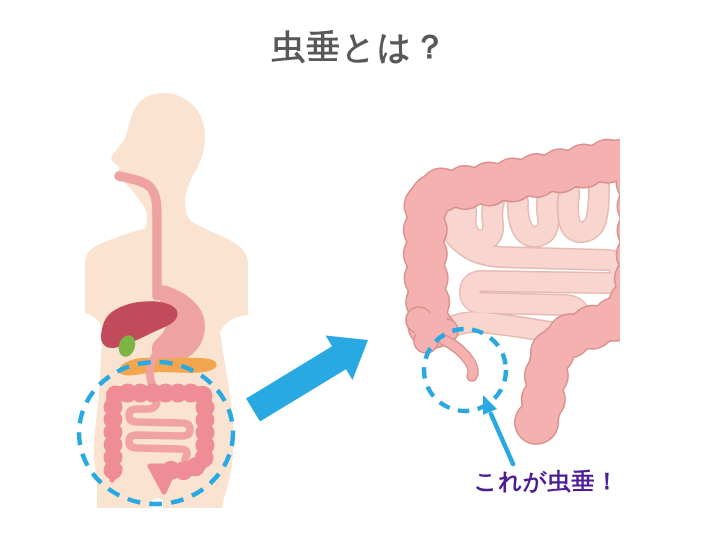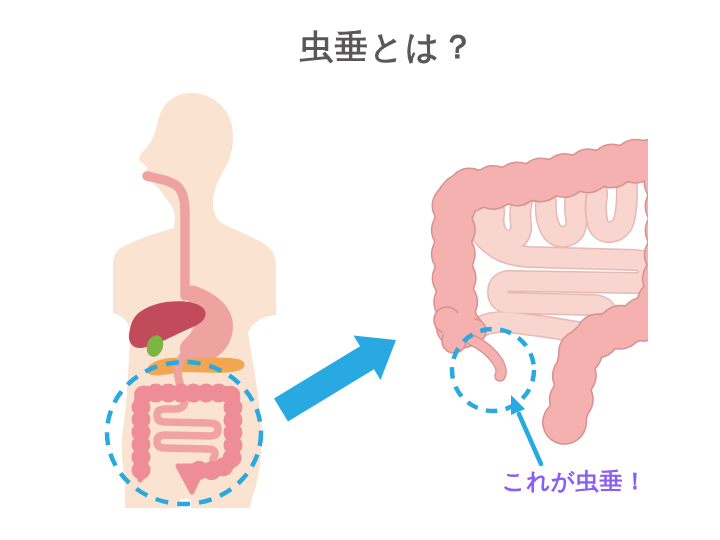--- a/index.html
+++ b/index.html
@@ -1,22 +1,22 @@
 <!DOCTYPE html>
 <html><head>
 <meta charset="utf-8">
 <style>
   html,body{margin:0;padding:0;background:#ffffff;}
   .canvas{position:relative;width:620px;height:540px;background:#ffffff;overflow:hidden;
-          font-family:"DejaVu Sans","Liberation Sans",sans-serif;margin-left:28px;}
+          font-family:"DejaVu Sans","Liberation Sans",sans-serif;}
   .canvas > svg{position:absolute;left:0;top:0;}
   .page-title{position:absolute;left:0;top:25px;width:720px;text-align:center;
               font-size:33px;font-weight:bold;color:#595757;letter-spacing:2px;}
   .callout-label{position:absolute;left:474px;top:466px;
-                 font-size:23px;font-weight:bold;color:#8b5cf6;letter-spacing:1px;}
+                 font-size:23px;font-weight:bold;color:#4c1d95;letter-spacing:1px;}
 </style>
 </head>
 <body>
 
 <div class="canvas">
 
   <svg width="720" height="540" viewBox="0 0 720 540">
 
     <g>
 

